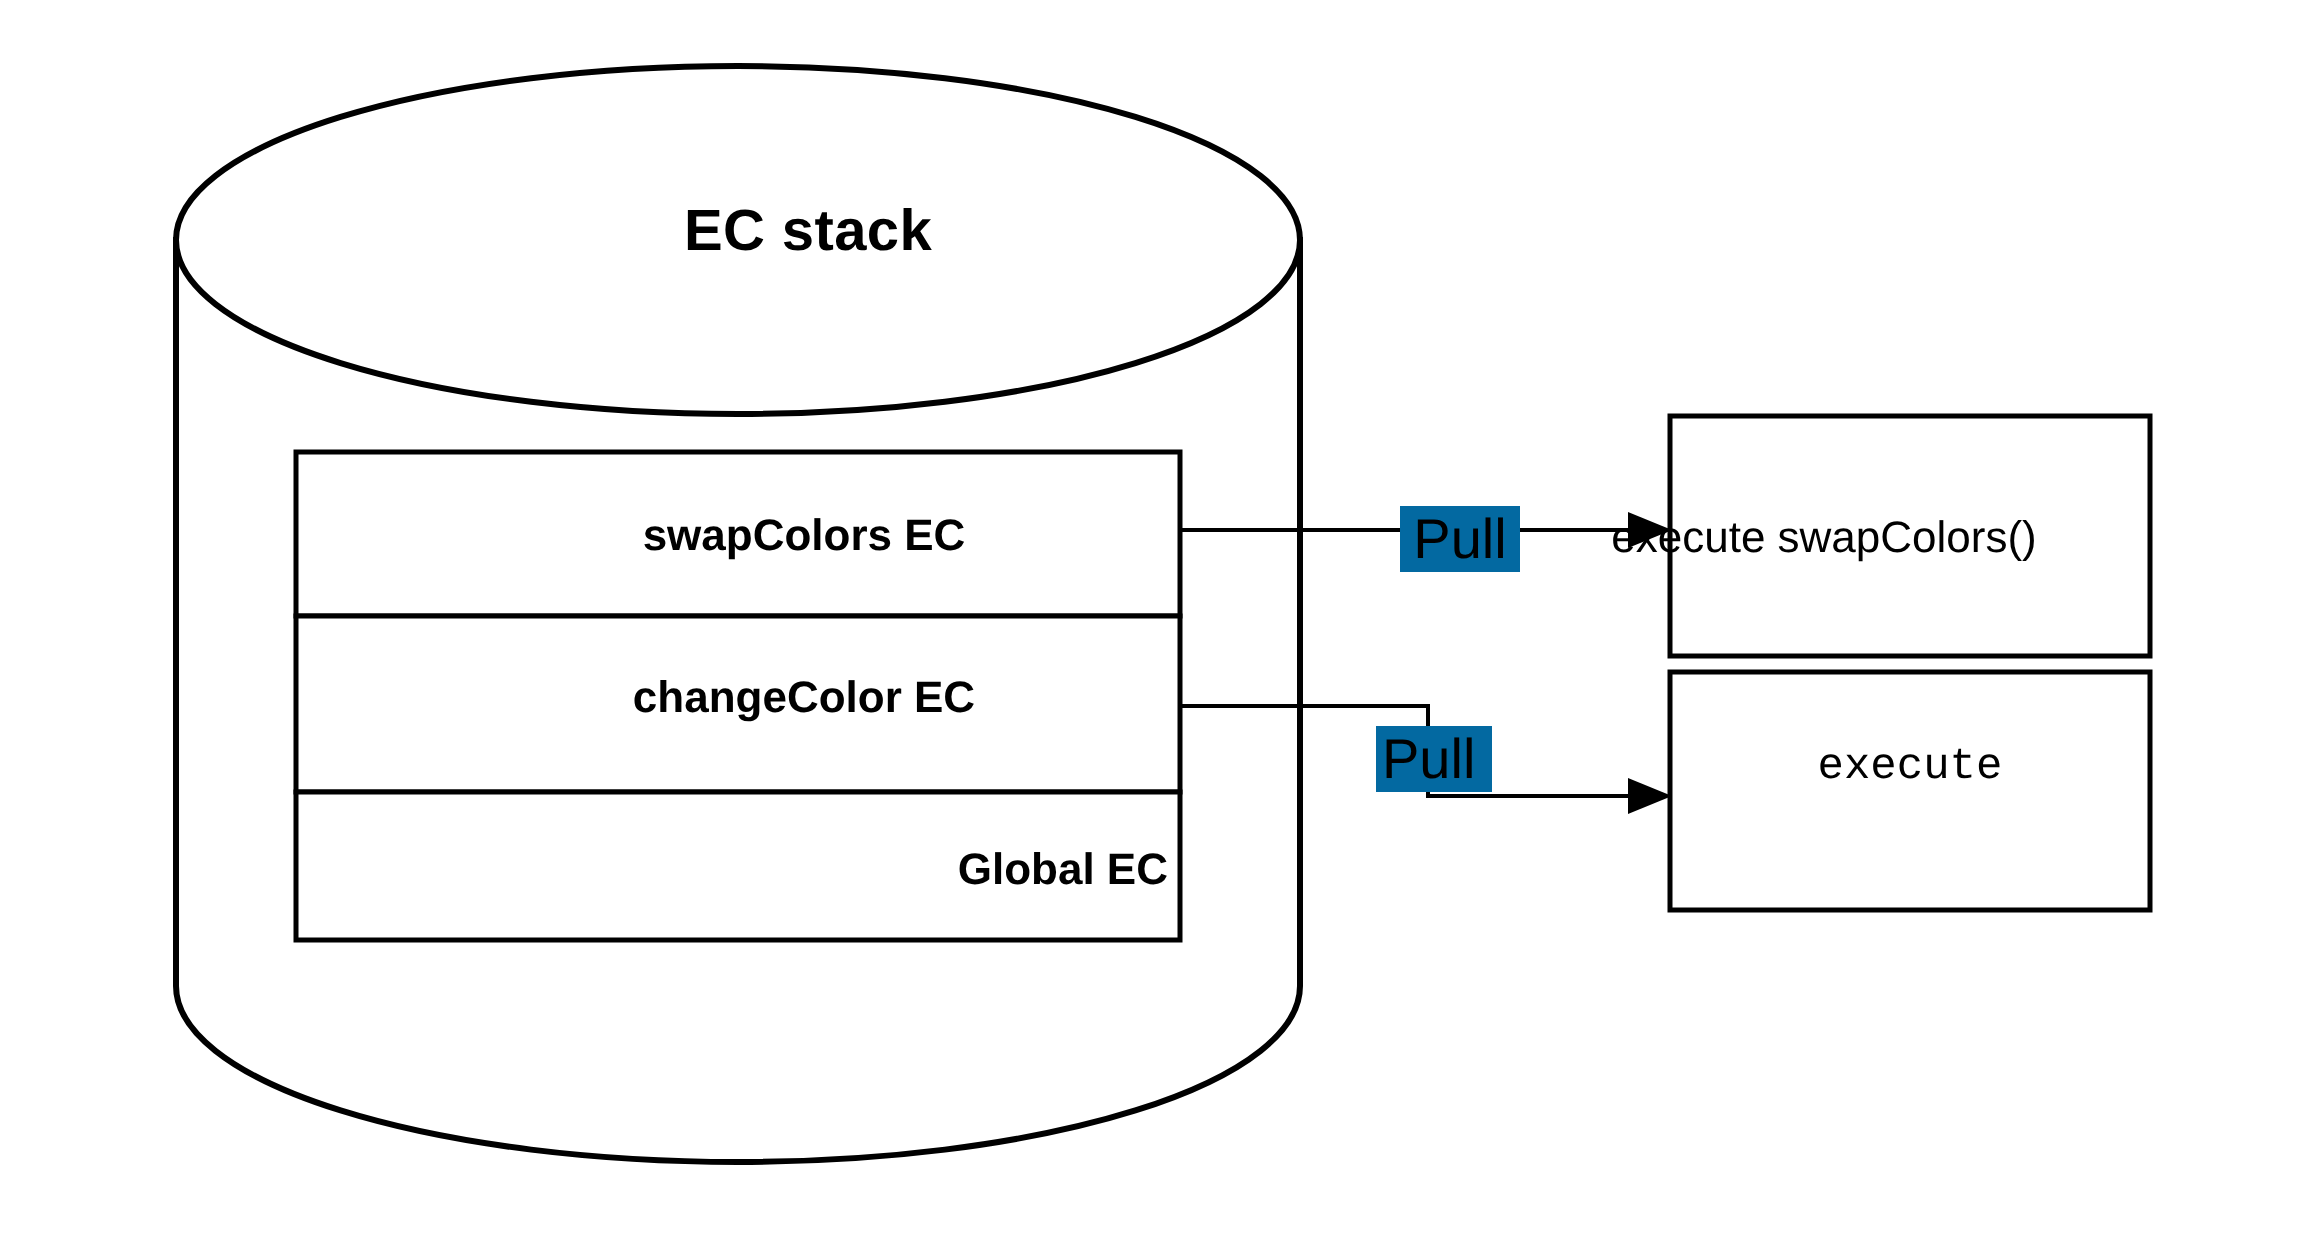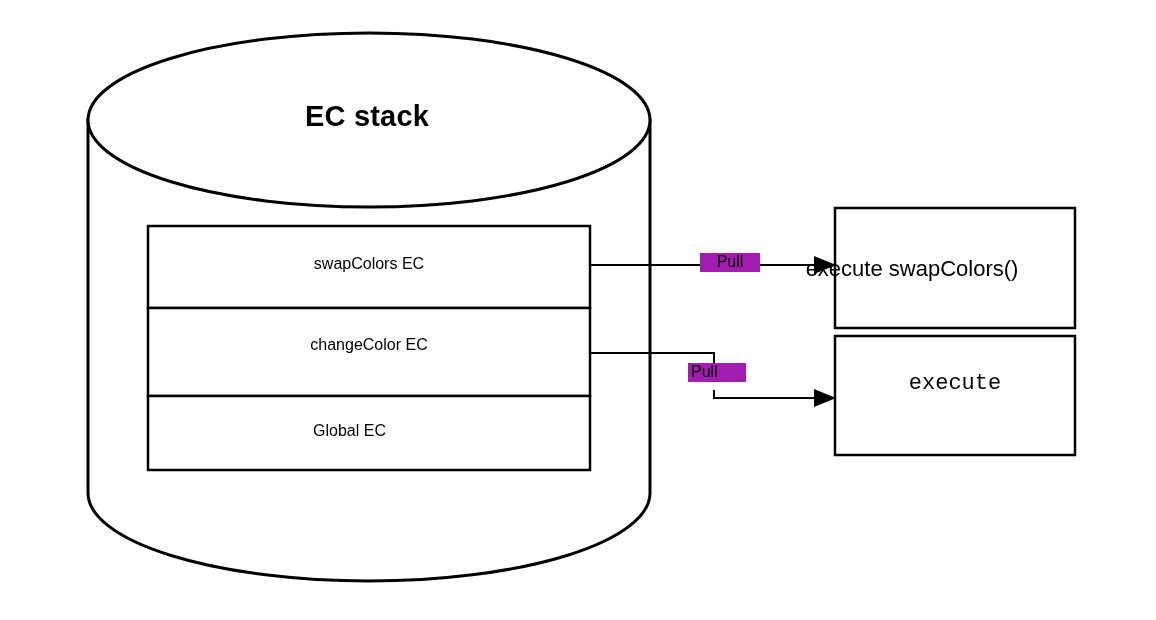--- a/index.html
+++ b/index.html
@@ -58,35 +58,36 @@
     line-height: 1.18;
     white-space: nowrap;
     color: #000000;
   }
   .cyl-title {
     font-size: 29px;
     font-weight: bold;
     letter-spacing: 0.2px;
   }
   .frame-label {
-    font-size: 16px;
-    font-weight: normal;
+    font-size: 22px;
+    font-weight: bold;
+    padding-left: 33px;
   }
   .exec-label {
     font-size: 22px;
     font-weight: normal;
   }
   .exec-label.two-line {
     white-space: normal;
     line-height: 1.22;
   }
   .edge-label {
-    font-size: 16px;
+    font-size: 28px;
     font-weight: normal;
-    background: #a21caf;
+    background: #0369a1;
     padding: 0 3px;
   }
 </style>
 </head>
 <body>
 
 <div id="diagram-canvas">
 
   <svg class="svg-layer" viewBox="0 0 1156 620" xmlns="http://www.w3.org/2000/svg">
 
@@ -115,27 +116,27 @@
     </g>
 
     <g>
       <rect class="box-fill" x="835" y="208" width="240" height="120"></rect>
       <rect class="box-fill" x="835" y="336" width="240" height="119"></rect>
     </g>
   </svg>
 
   <div class="text-layer">
 
-    <div class="lbl cyl-title" style="left:88px; top:99px; width:558px;">EC stack</div>
+    <div class="lbl cyl-title" style="left:88px; top:99px; width:558px;padding-left:37px;">EC stack</div>
 
     <div class="lbl frame-label" style="left:148px; top:255px; width:442px;">swapColors EC</div>
 
     <div class="lbl frame-label" style="left:148px; top:336px; width:442px;">changeColor EC</div>
 
-    <div class="lbl frame-label" style="left:148px; top:422px; width:403px;">Global EC</div>
+    <div class="lbl frame-label" style="left:148px; top:422px; width:403px;text-align:right;">Global EC</div>
 
     <div class="lbl exec-label" style="left:782px; top:256px; width:260px;">execute swapColors()</div>
 
     <div class="lbl exec-label two-line" style="left:845px; top:371px; width:220px;font-family:Liberation Mono, monospace;"><span>execute</span><br></div>
 
     <div class="lbl edge-label" style="left:700px; top:253px; width:54px;">Pull</div>
 
     <div class="lbl edge-label" style="left:688px; top:363px; width:52px; text-align:left;">Pull</div>
   </div>
 </div>

